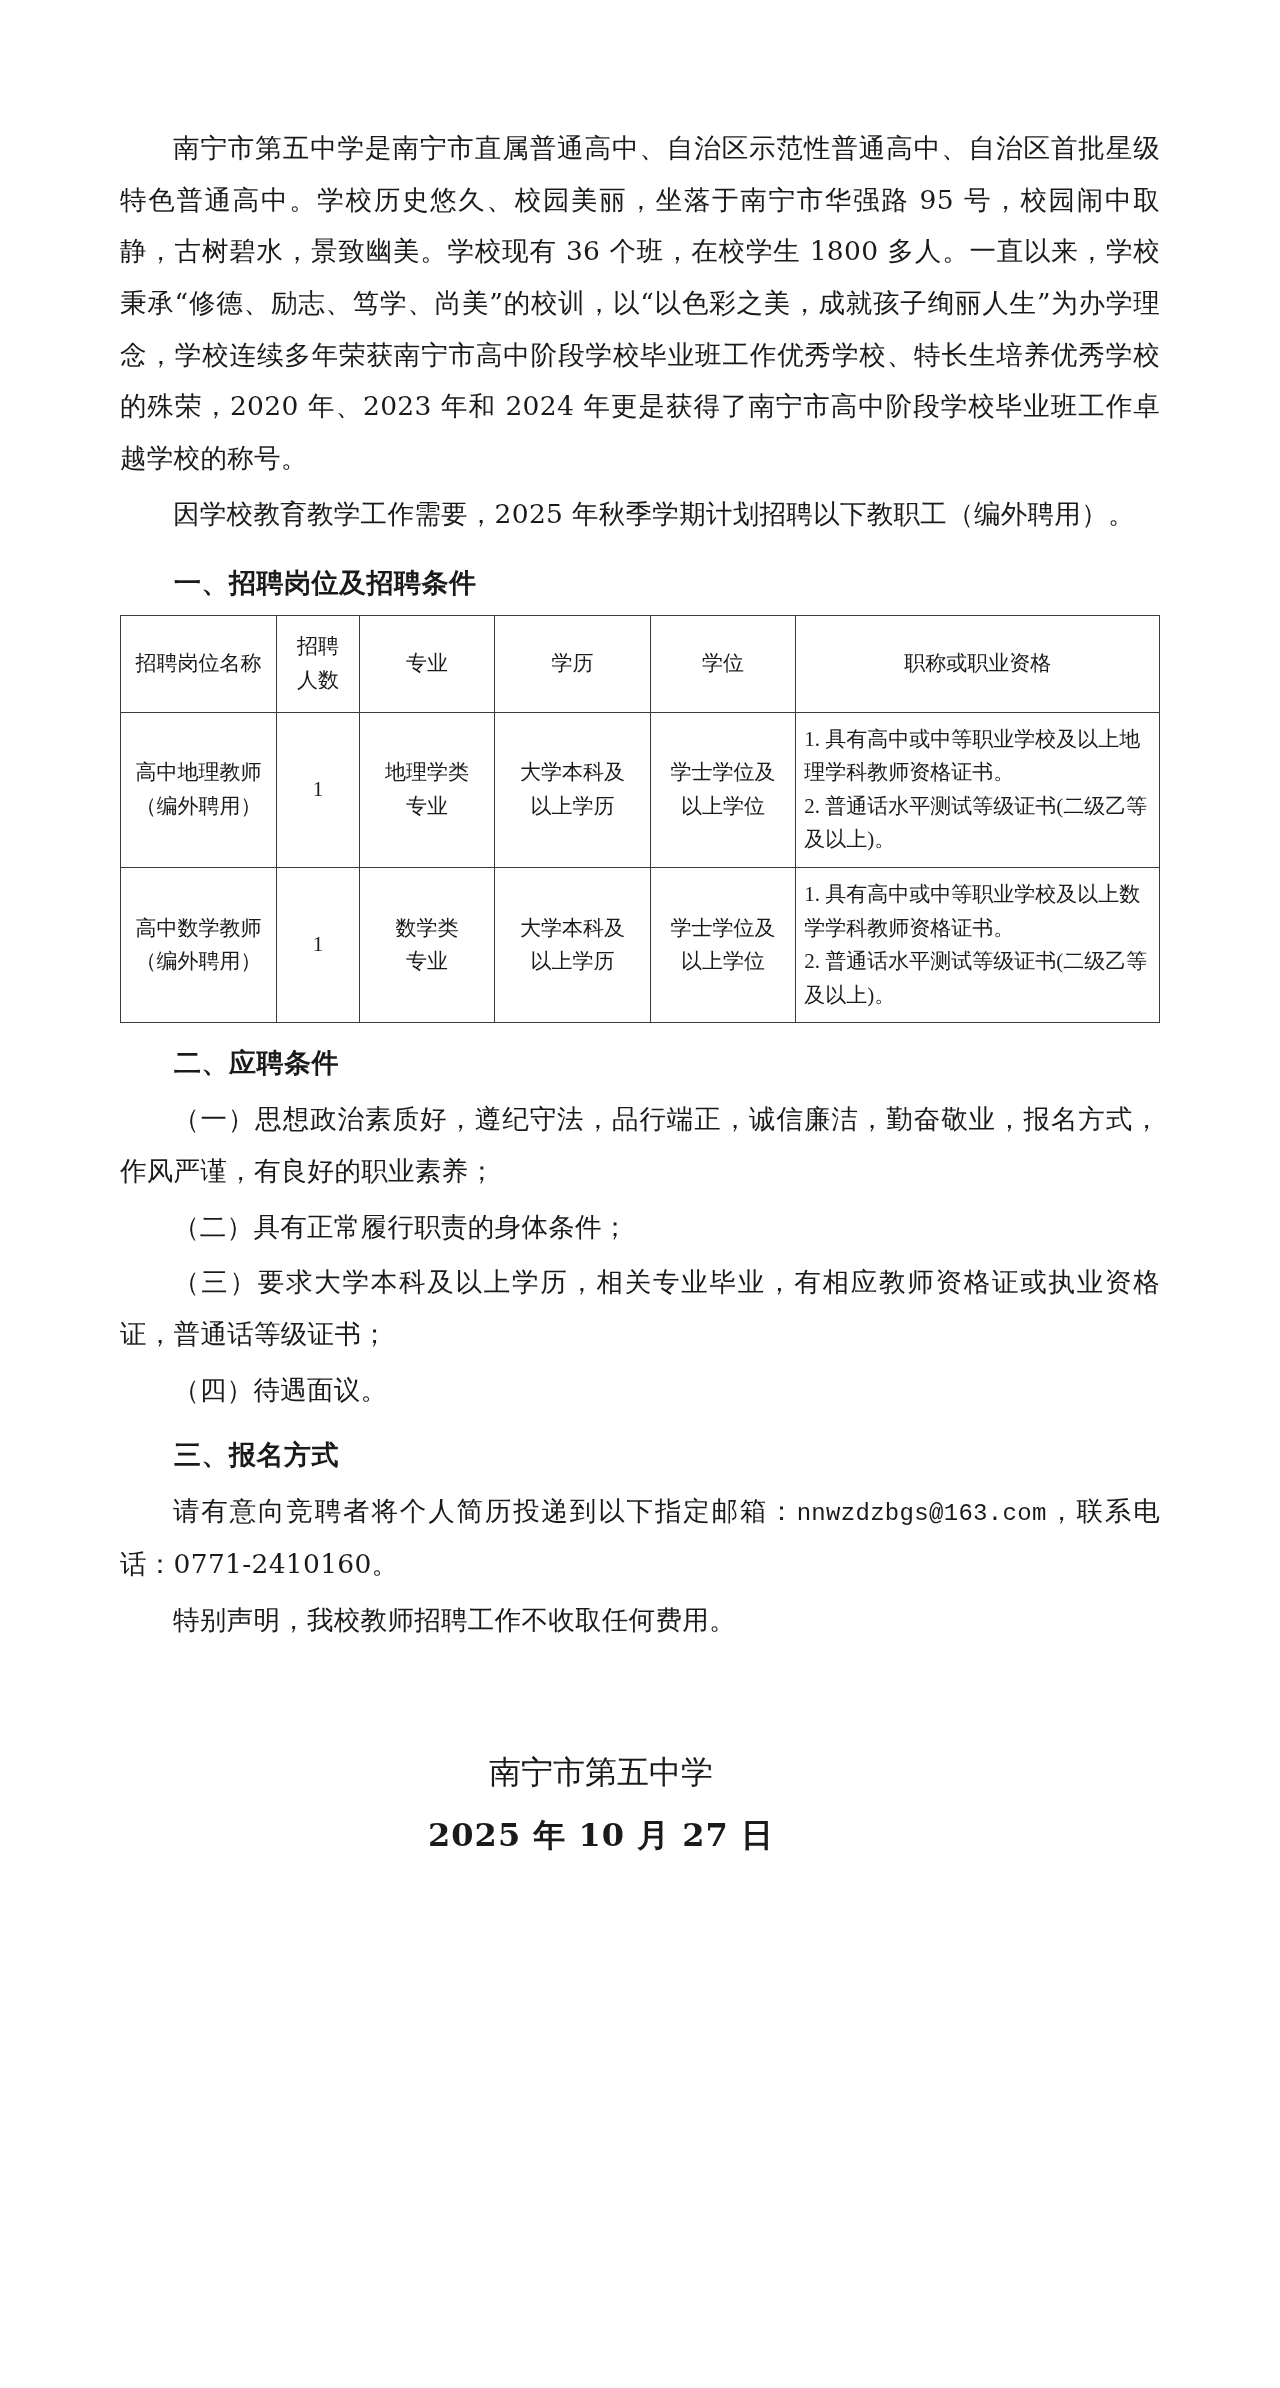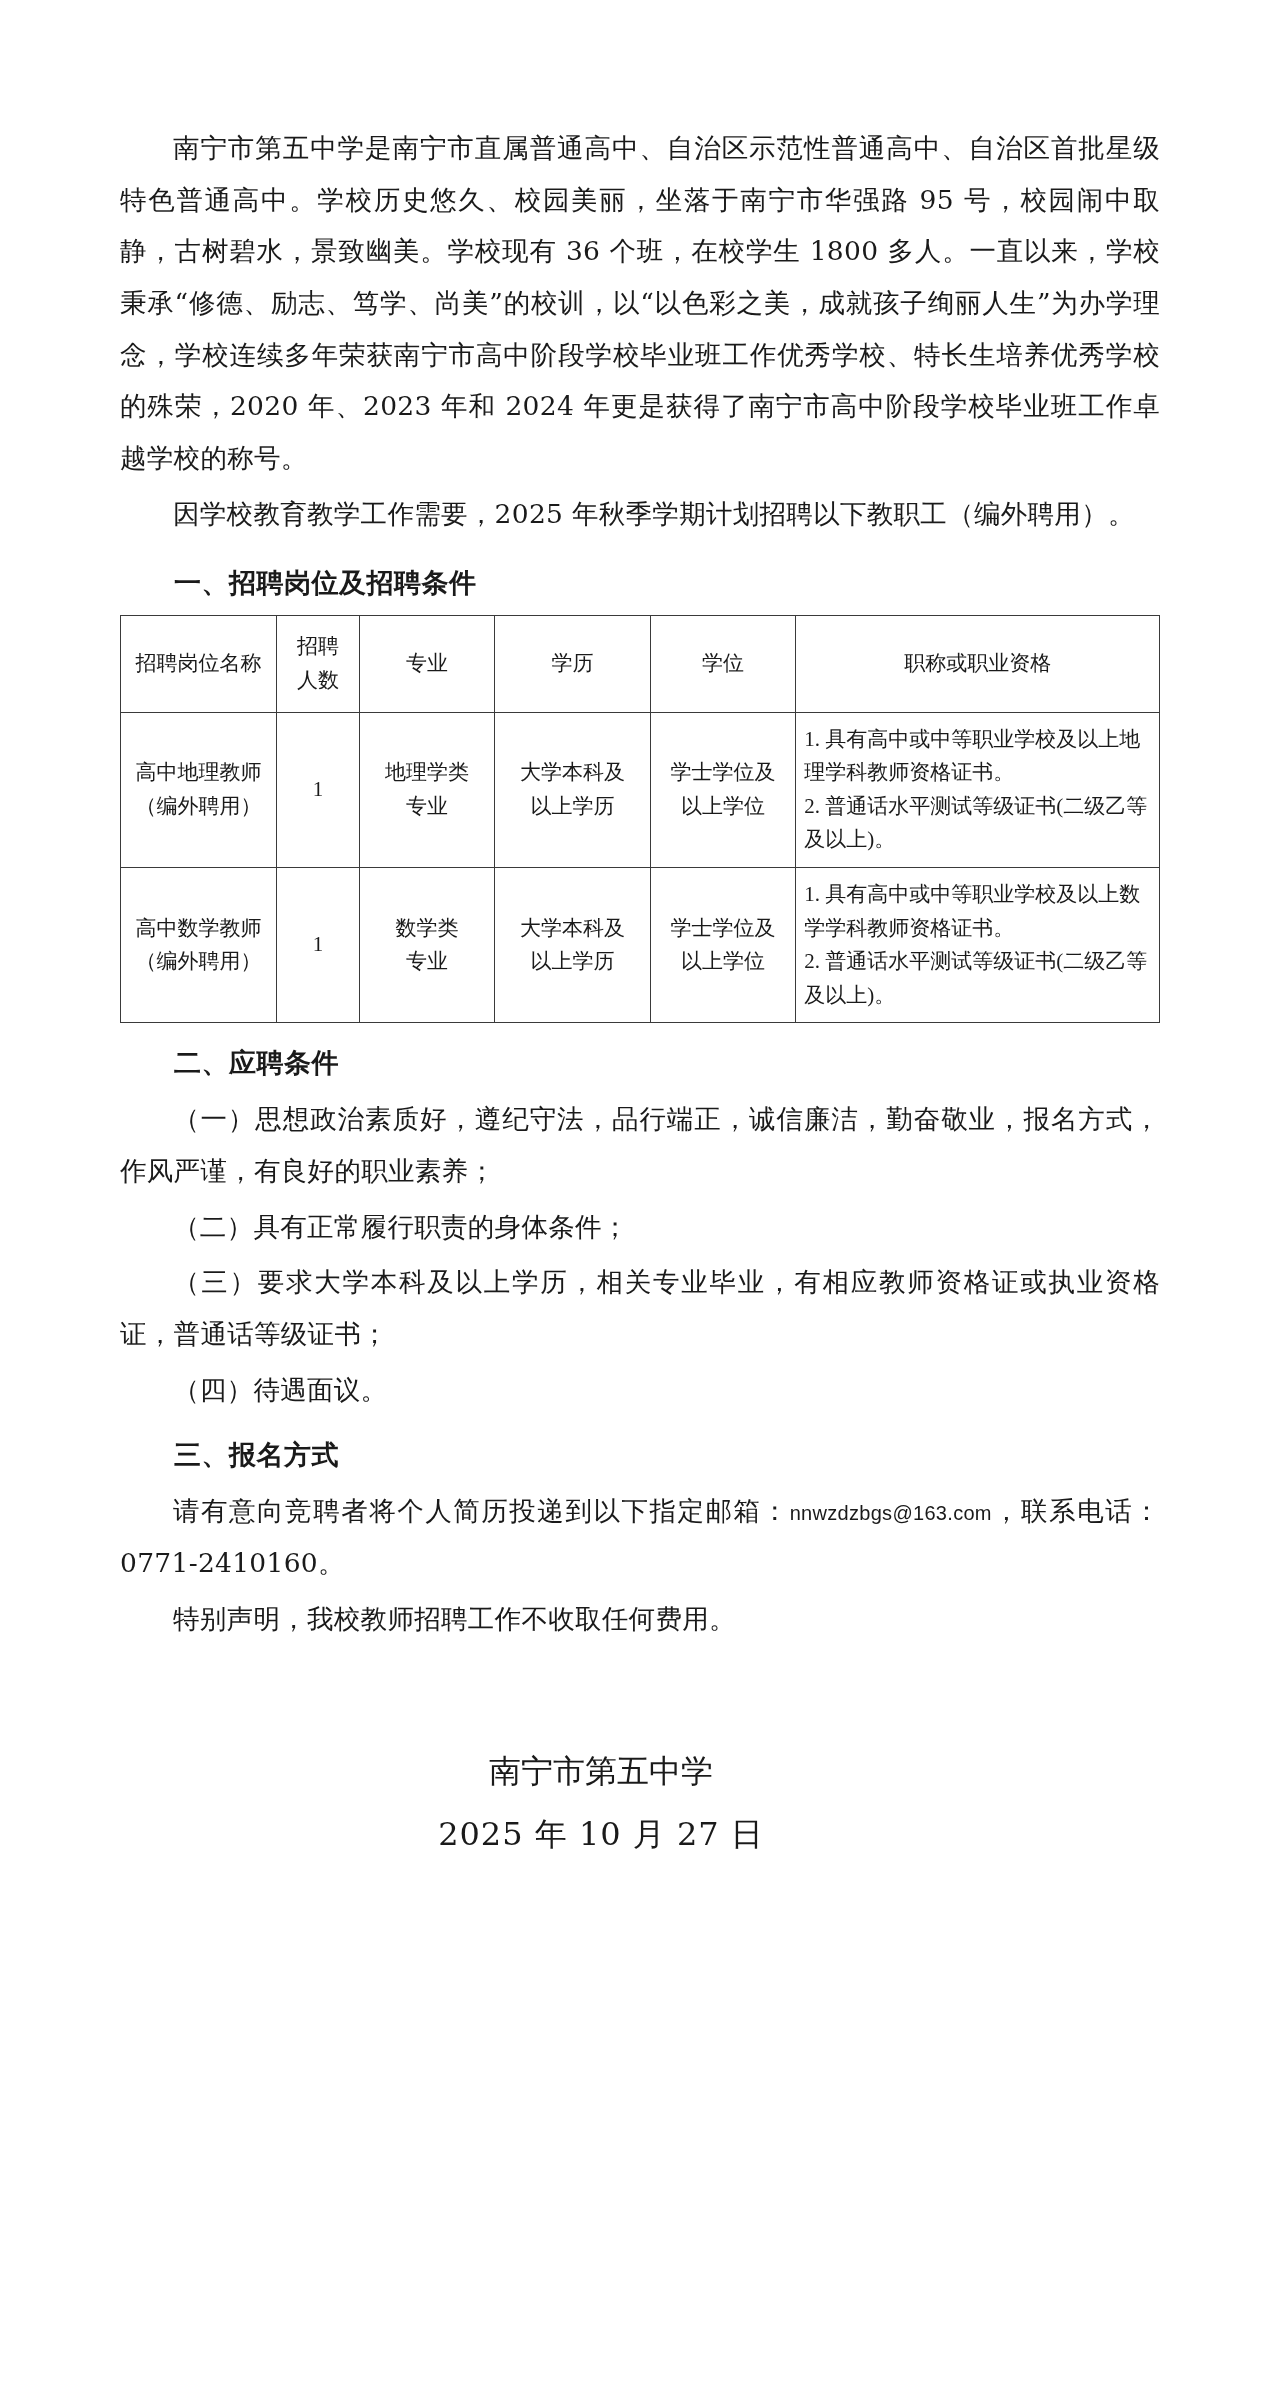--- a/index.html
+++ b/index.html
@@ -86,24 +86,24 @@
   .cell-sub { display: block; }
   .cert-line { display: block; }
   .signature {
     margin-top: 96px;
     text-align: center;
     font-size: 32px;
     line-height: 1.95;
     padding-right: 78px;
   }
   .signature .sig-line { display: block; }
-  .signature .sig-date { display: block; letter-spacing: 1px; }
+  .signature .sig-date { display: block; letter-spacing: 1px; font-weight: bold; }
   .mono-mail {
-    font-family: Liberation Sans, sans-serif;
-    font-size: 20px;
+    font-family: Liberation Mono, monospace;
+    font-size: 24px;
   }
 </style>
 </head>
 <body>
 
 <div class="page">
 
 
   <div class="body-block">
 

